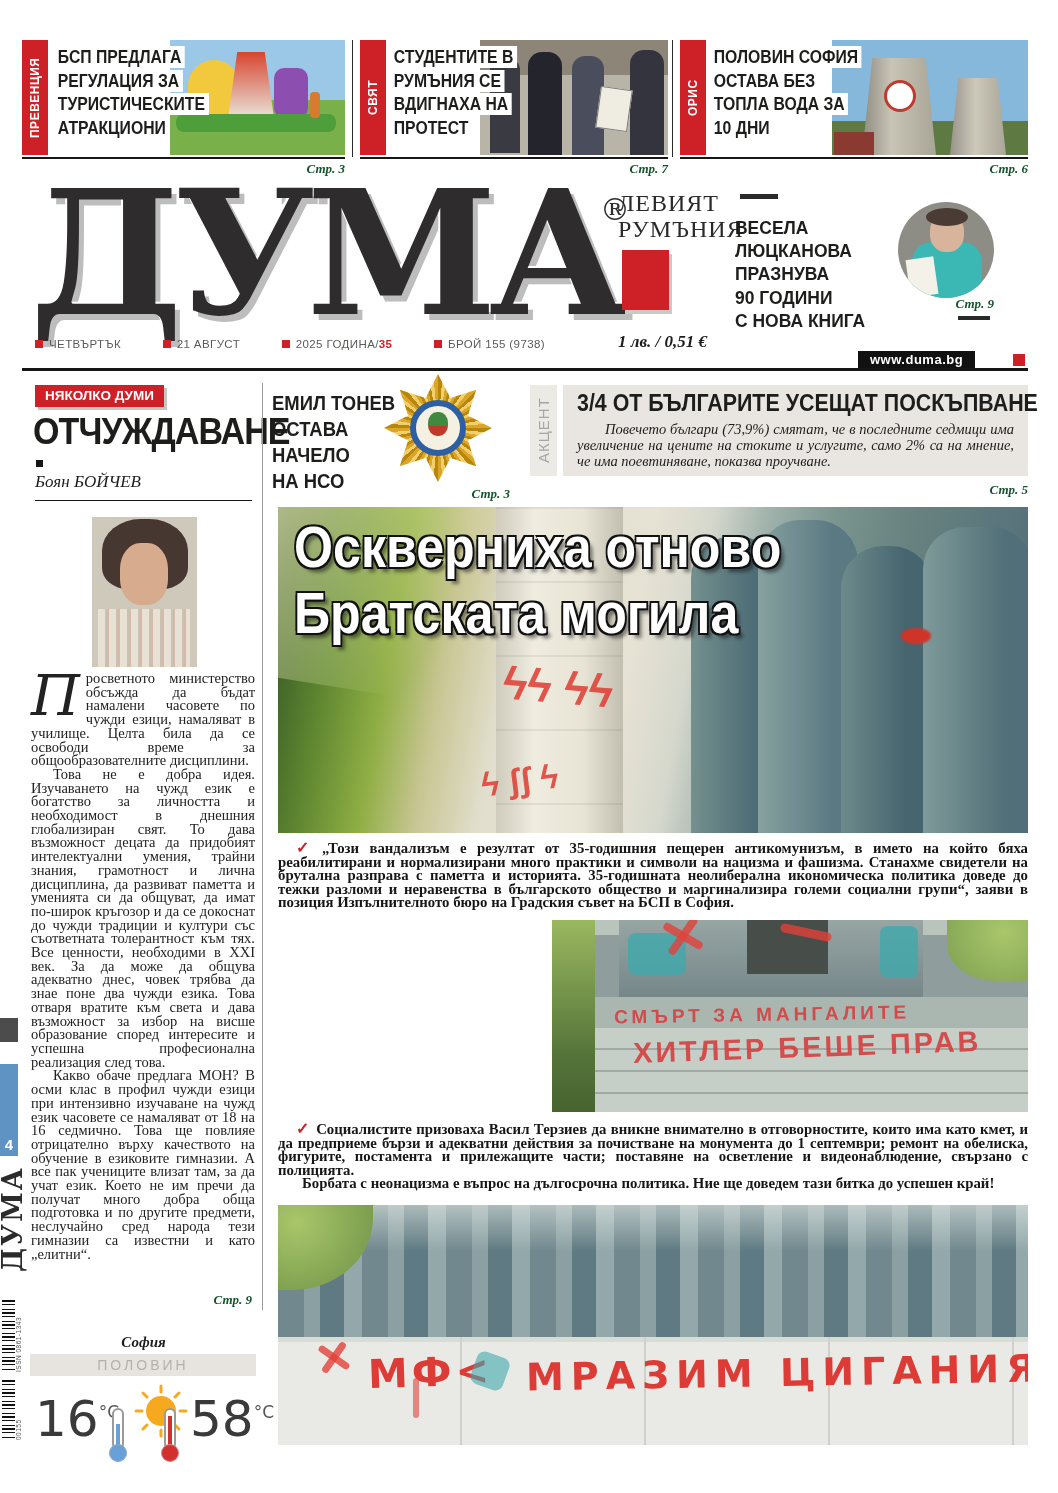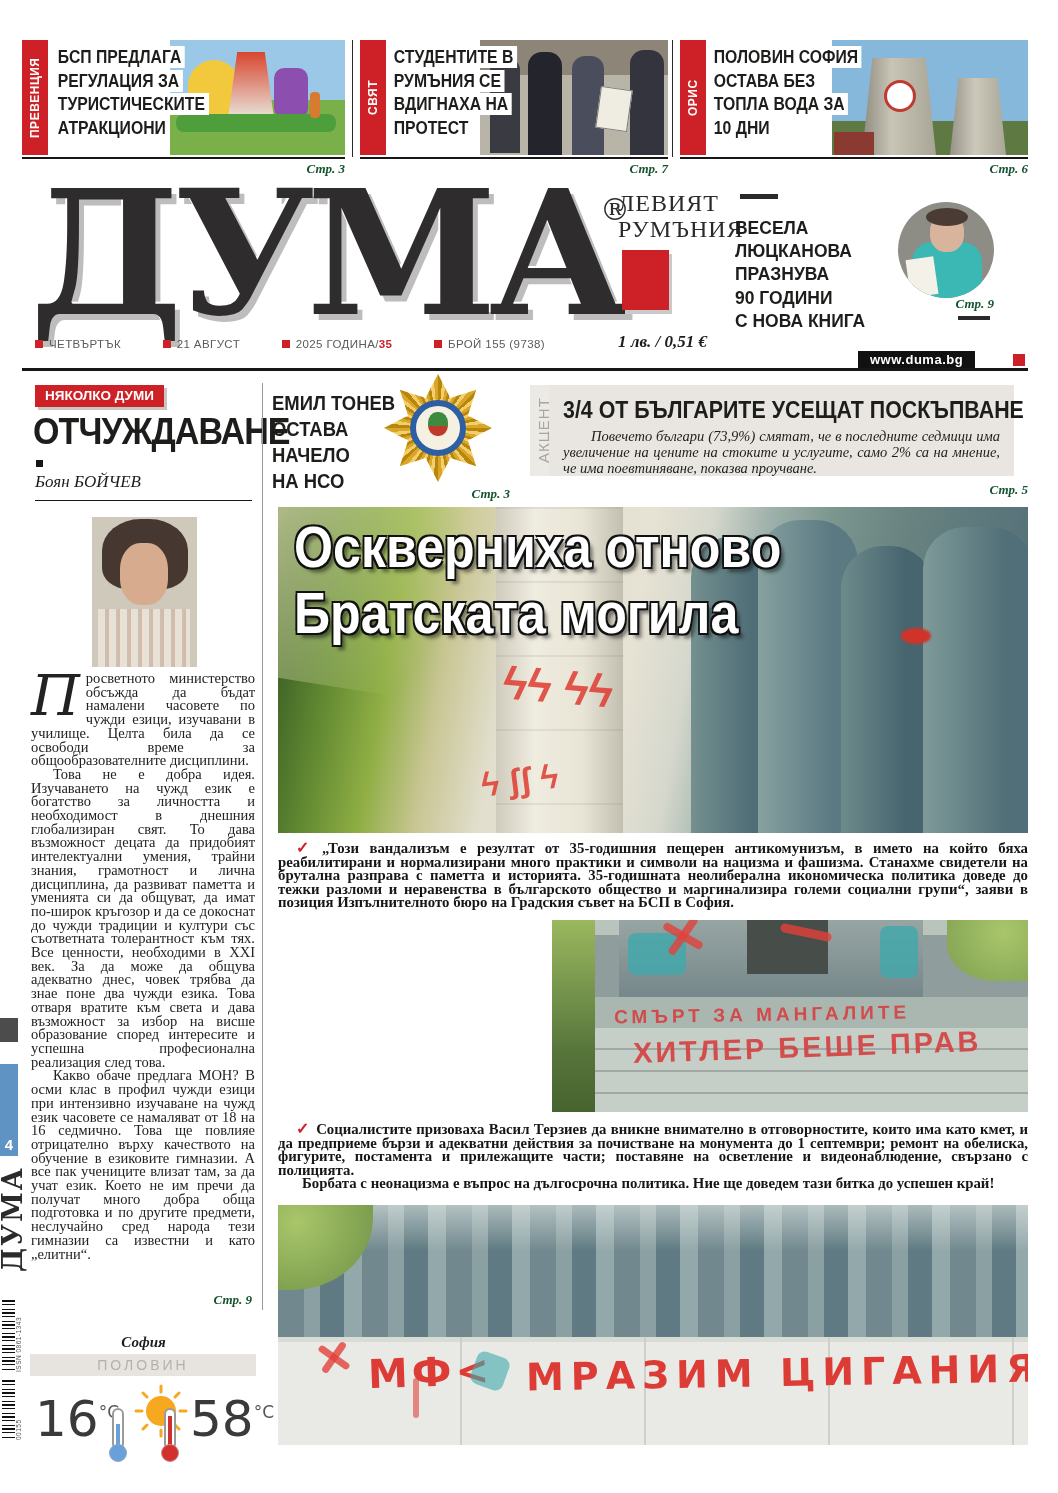--- a/index.html
+++ b/index.html
@@ -71,21 +71,21 @@
         clip-path:polygon(100% 50%,77.7% 61.5%,85.4% 85.4%,61.5% 77.7%,50% 100%,38.5% 77.7%,14.6% 85.4%,22.3% 61.5%,0% 50%,22.3% 38.5%,14.6% 14.6%,38.5% 22.3%,50% 0%,61.5% 22.3%,85.4% 14.6%,77.7% 38.5%);}
   .starcore{position:absolute;left:410px;top:400px;width:56px;height:56px;border-radius:50%;
             background:#f4f0e2;border:6px solid #2e5fa3;box-sizing:border-box;}
   .starlion{position:absolute;left:428px;top:412px;width:20px;height:24px;border-radius:45%;
             background:linear-gradient(180deg,#3f8a3f 60%,#c03a2c 60%);}
   .nsoref{position:absolute;left:440px;top:486px;width:70px;text-align:right;}
   
   .aklabel{position:absolute;left:530px;top:385px;width:27px;height:91px;background:#eceae5;
            color:#a8a6a0;font-size:15px;letter-spacing:1px;writing-mode:vertical-rl;
            transform:rotate(180deg);display:flex;align-items:center;justify-content:center;}
-  .akbox{position:absolute;left:549px;top:385px;width:465px;height:91px;background:#e9e6e1;box-sizing:border-box;padding:12px 14px;}
+  .akbox{position:absolute;left:563px;top:385px;width:465px;height:91px;background:#e9e6e1;box-sizing:border-box;padding:5px 14px;}
   .akhead{font-weight:bold;font-size:23px;transform:scaleX(.93);transform-origin:0 0;white-space:nowrap;}
   .aktext{margin-top:4px;font-family:"Liberation Serif",serif;font-style:italic;font-size:14.5px;
           line-height:16px;text-align:justify;text-indent:28px;}
   .akref{position:absolute;left:950px;top:482px;width:78px;text-align:right;}
   
   .mphoto{position:absolute;left:278px;top:507px;width:750px;height:326px;overflow:hidden;
           background:linear-gradient(100deg,#2f4f22 0%,#5d8530 9%,#8fae44 17%,#c9c694 24%,#e2dfcf 32%,#e6e2d4 47%,#d6d8cd 54%,#9fb2ab 61%,#7b958f 69%,#67827f 79%,#5a757b 91%,#4f6b74 100%);}
   .mp-ray{position:absolute;left:-50px;top:-40px;width:360px;height:230px;
           background:linear-gradient(115deg,rgba(255,252,200,.8),rgba(255,252,200,0) 62%);transform:rotate(9deg);}
   .mp-obelisk{position:absolute;left:29%;top:0;width:17%;height:100%;
@@ -250,21 +250,21 @@
   <div class="optitle">ОТЧУЖДАВАНЕ</div>
   <div class="opbullet"></div>
   <div class="opauthor">Боян БОЙЧЕВ</div>
   <div class="ophr"></div>
   <div class="opphoto">
     <div class="abs" style="left:10px;top:2px;width:86px;height:70px;border-radius:45% 45% 30% 30%;background:#463830;"></div>
     <div class="abs" style="left:28px;top:26px;width:48px;height:62px;border-radius:42%;background:#d6ab8e;"></div>
     <div class="abs" style="left:6px;top:92px;width:92px;height:58px;background:repeating-linear-gradient(90deg,#e8e2d6 0 7px,#c9c2b4 7px 9px,#d8b8a8 9px 11px);"></div>
   </div>
   <div class="opbody">
-    <p><span class="dropcap">П</span><span>росветното министерство обсъжда да бъдат намалени часовете по чужди езици, изучавани в училище. Целта била да се освободи време за общообразователните дисциплини.</span></p>
+    <p><span class="dropcap">П</span><span>росветното министерство обсъжда да бъдат намалени часовете по чужди езици, намаляват в училище. Целта била да се освободи време за общообразователните дисциплини.</span></p>
     <p class="ind">Това не е добра идея. Изучаването на чужд език е богатство за личността и необходимост в днешния глобализиран свят. То дава възможност децата да придобият интелектуални умения, трайни знания, грамотност и лична дисциплина, да развиват паметта и уменията си да общуват, да имат по-широк кръгозор и да се докоснат до чужди традиции и култури със съответната толерантност към тях. Все ценности, необходими в XXI век. За да може да общува адекватно днес, човек трябва да знае поне два чужди езика. Това отваря вратите към света и дава възможност за избор на висше образование според интересите и успешна професионална реализация след това.</p>
     <p class="ind">Какво обаче предлага МОН? В осми клас в профил чужди езици при интензивно изучаване на чужд език часовете се намаляват от 18 на 16 седмично. Това ще повлияе отрицателно върху качеството на обучение в езиковите гимназии. А все пак учениците влизат там, за да учат език. Което не им пречи да получат много добра обща подготовка и по другите предмети, неслучайно сред народа тези гимназии са известни и като „елитни“.</p>
   </div>
   <div class="opref pageref">Стр. 9</div>
   <div class="colvline"></div>
 
   <div class="nsohead">
     <div>ЕМИЛ ТОНЕВ</div>
     <div>ОСТАВА</div>
     <div>НАЧЕЛО</div>

